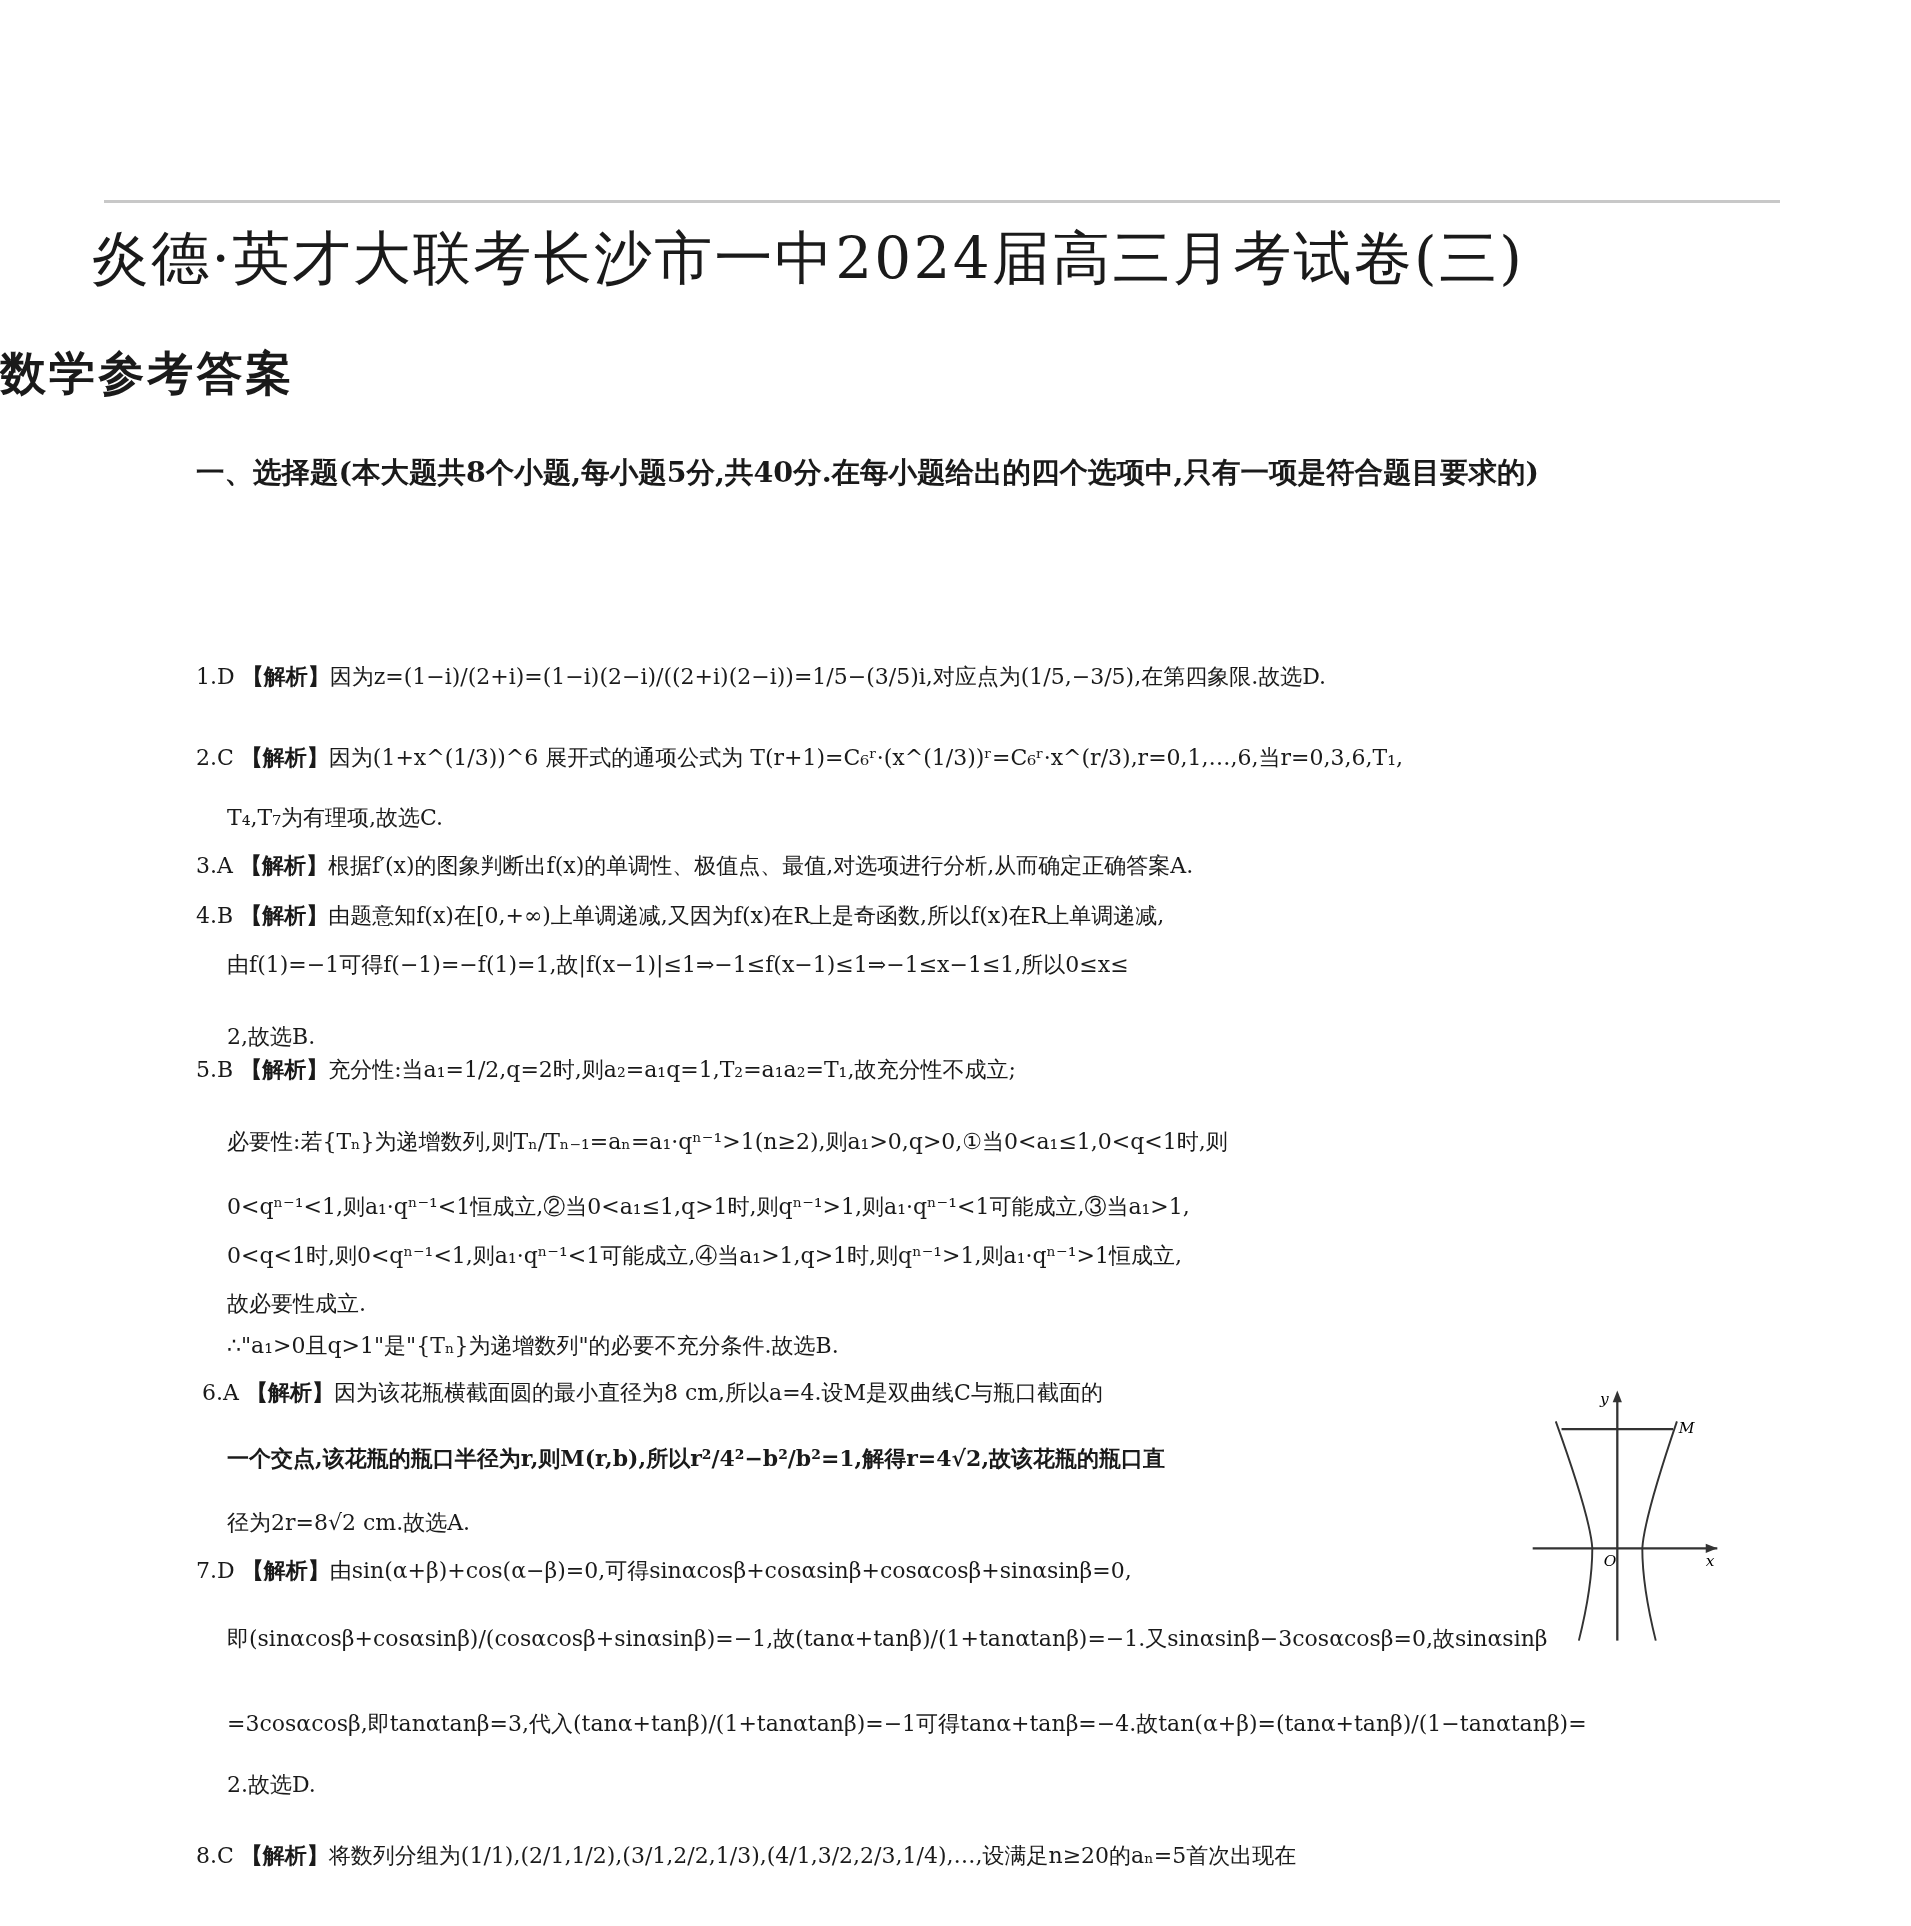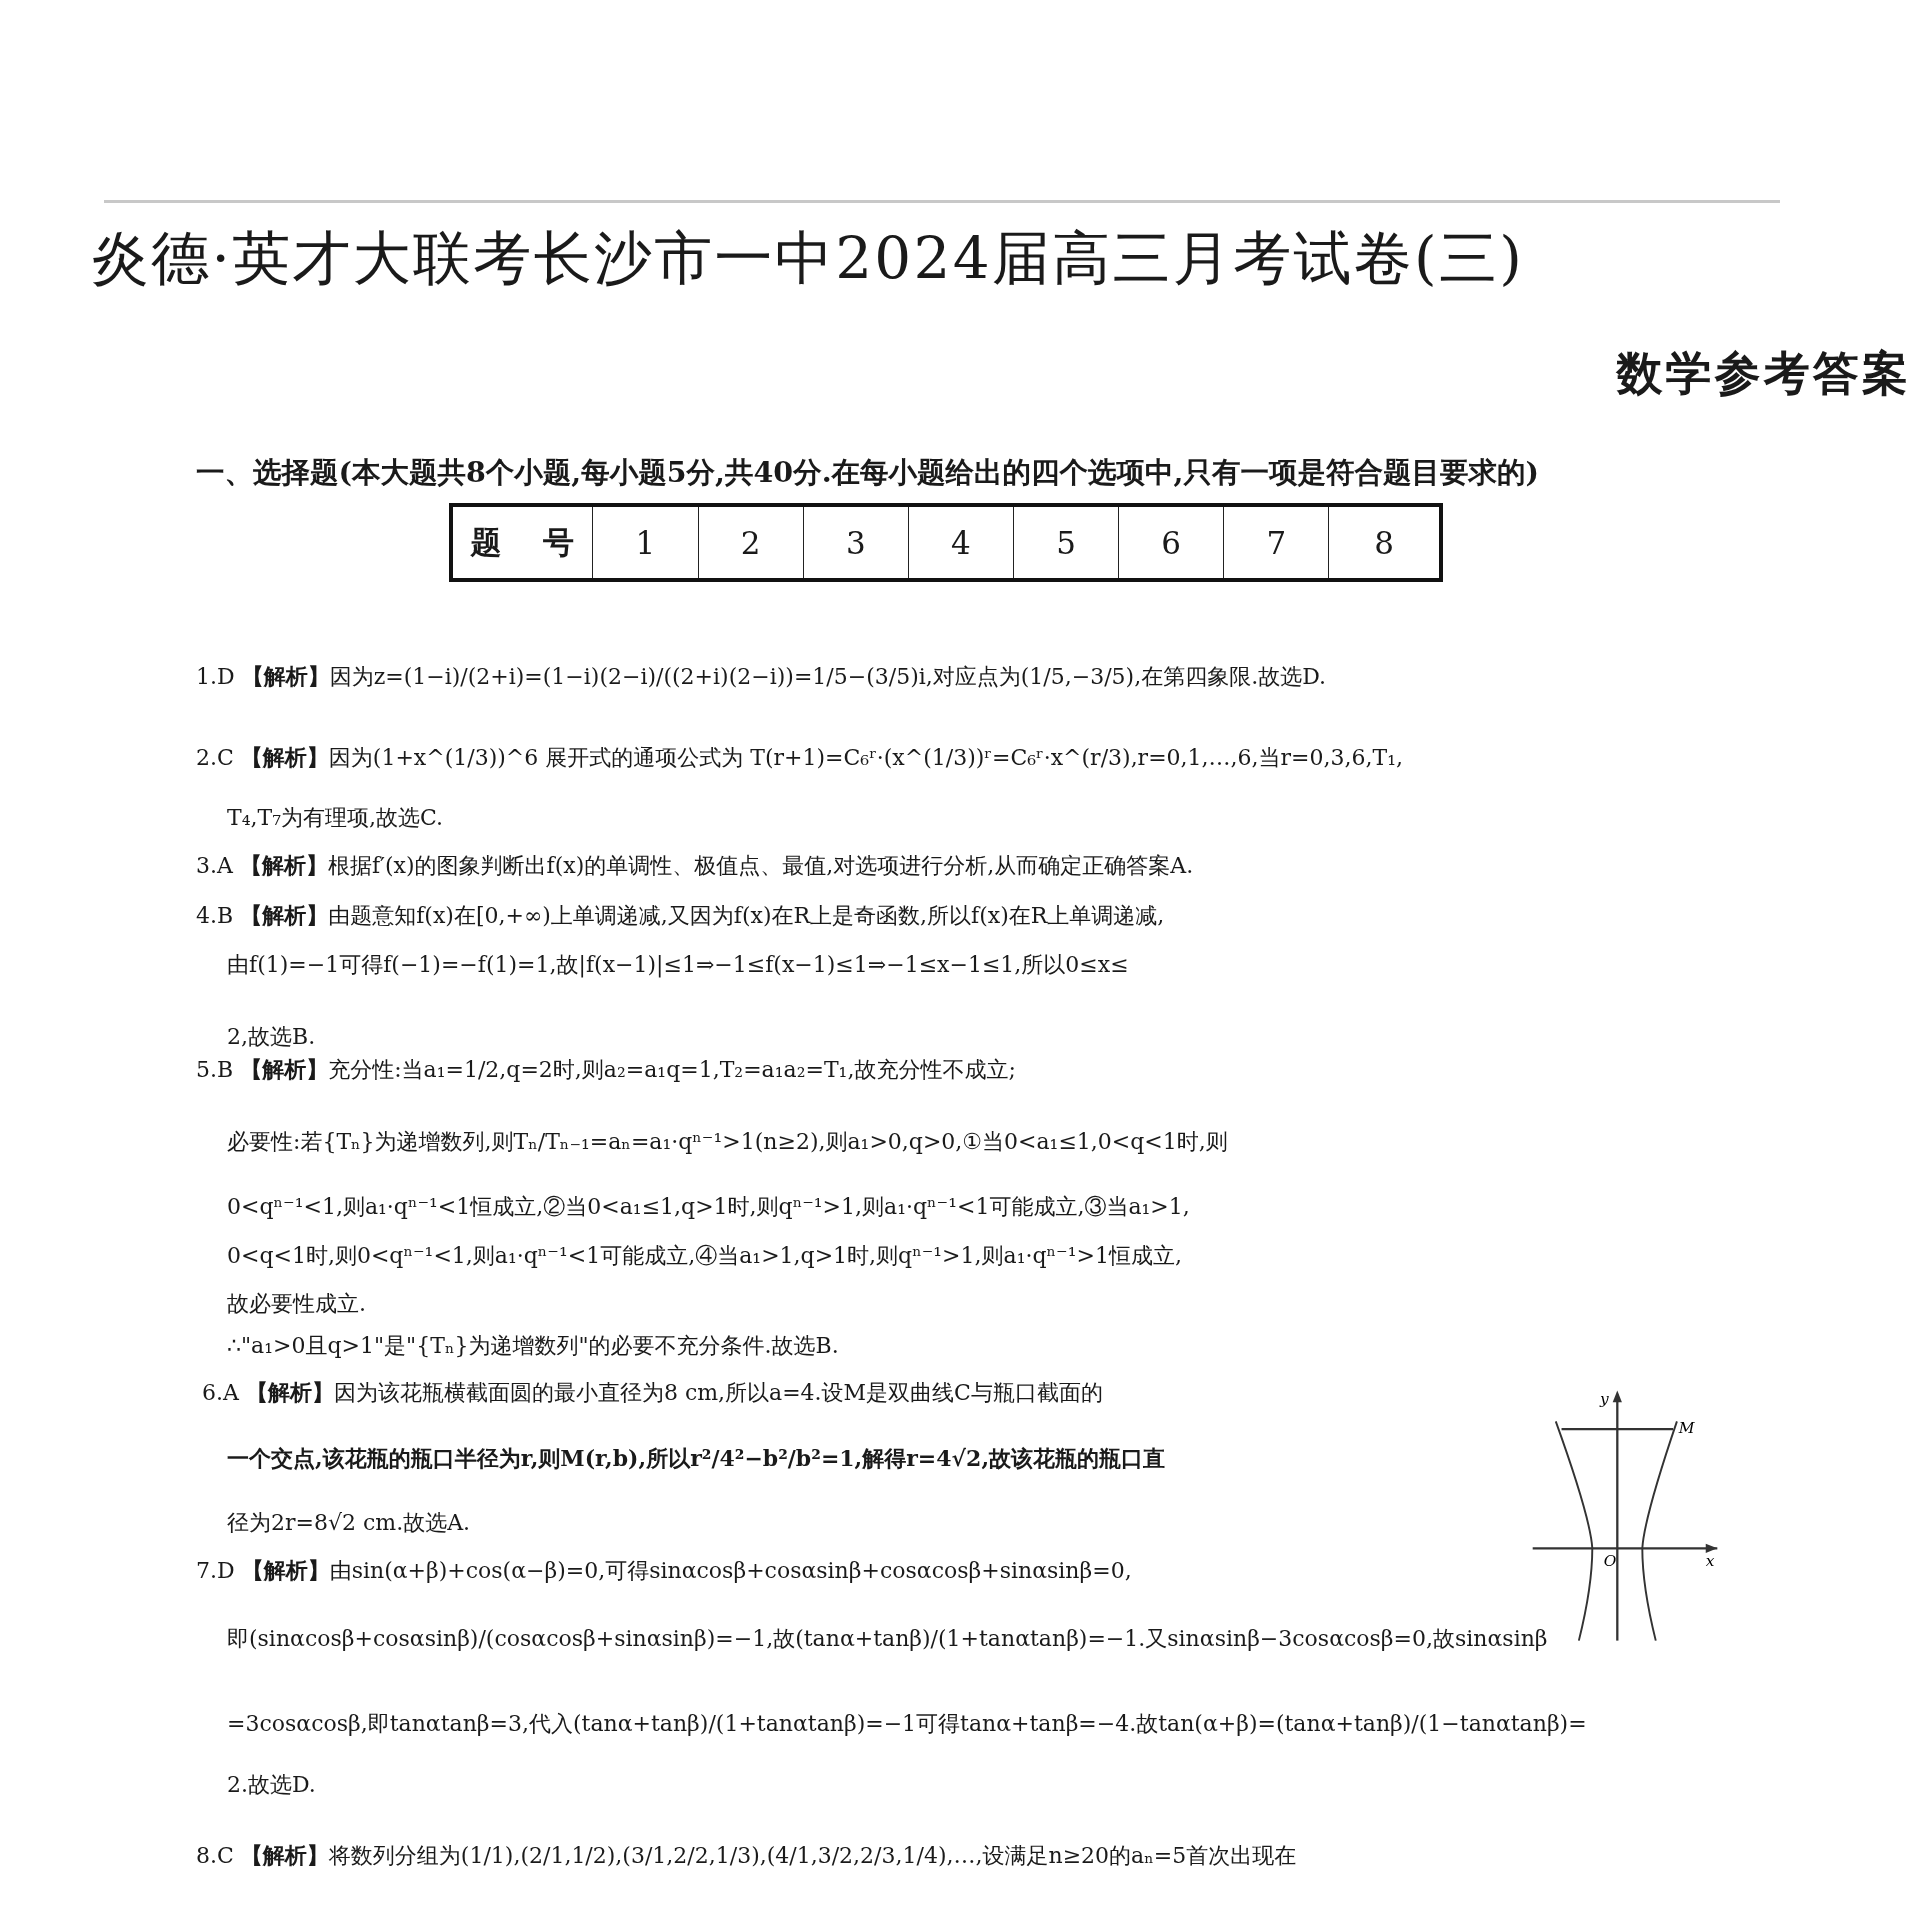--- a/index.html
+++ b/index.html
@@ -1,21 +1,21 @@
 <!DOCTYPE html>
 <html style="font-size:6.2px"><head>
 <meta charset="utf-8">
 <style>
   html, body { margin: 0; padding: 0; background: #ffffff; }
   body { width: 1911px; height: 2703px; position: relative; overflow: hidden;
          font-family: "DejaVu Serif", "Liberation Serif", serif; color: #1a1a1a; }
   .rule { position: absolute; height: 3.1px; background: #c8c8c8; }
   .title { position: absolute; left: 0; width: 1615px; text-align: center; top: 220px;
            font-size: 58px; font-weight: normal; letter-spacing: 2.3px; }
-  .subtitle { position: absolute; left: 0; width: 1911px; text-align: right; top: 343px;
+  .subtitle { position: absolute; left: 0; width: 1911px; text-align: left; top: 343px;
               font-size: 46px; font-weight: bold; letter-spacing: 3.1px; }
   .line { position: absolute; left: 196px; font-size: 22px; line-height: 42px; white-space: nowrap; }
   .line.indent { left: 227px; }
   .section { font-weight: bold; }
   .tag { font-weight: bold; }
   table.ans { position: absolute; border-collapse: collapse; border: 4.6px solid #111; }
   table.ans td { border: 1.9px solid #222; text-align: center; font-size: 31px; height: 69px; }
   table.ans tr:first-child td { border-bottom: 4.6px solid #111; }
   table.ans td.head { letter-spacing: 15.4px; font-weight: bold; width: 123px; padding-left: 15.4px; }
   .fig { position: absolute; left: 1525px; top: 1371px; width: 200px; height: 270px; }
@@ -25,31 +25,20 @@
 
 <div class="rule" style="left:104px;top:200px;width:1676px;"></div>
 
 <div class="title">炎德·英才大联考长沙市一中2024届高三月考试卷(三)</div>
 <div class="subtitle">数学参考答案</div>
 
 <div class="line section" style="top:451px;left:196px;font-size:28.5px;">一、选择题(本大题共8个小题,每小题5分,共40分.在每小题给出的四个选项中,只有一项是符合题目要求的)</div>
 
 <table class="ans" style="left:449px;top:503px;width:994px;">
   <tbody>
-      <tr>
-    <td class="head">题 号</td>
-    <td>1</td>
-    <td>2</td>
-    <td>3</td>
-    <td>4</td>
-    <td>5</td>
-    <td>6</td>
-    <td>7</td>
-    <td>8</td>
-  </tr>
 </tbody>
   </table>
 
 <div class="line" style="top:655px;">
   <span>1.D</span>
   <span class="tag">【解析】</span><span>因为z=(1−i)/(2+i)=(1−i)(2−i)/((2+i)(2−i))=1/5−(3/5)i,对应点为(1/5,−3/5),在第四象限.故选D.</span>
 </div>
 
 <div class="line" style="top:736px;">
   <span>2.C</span>

